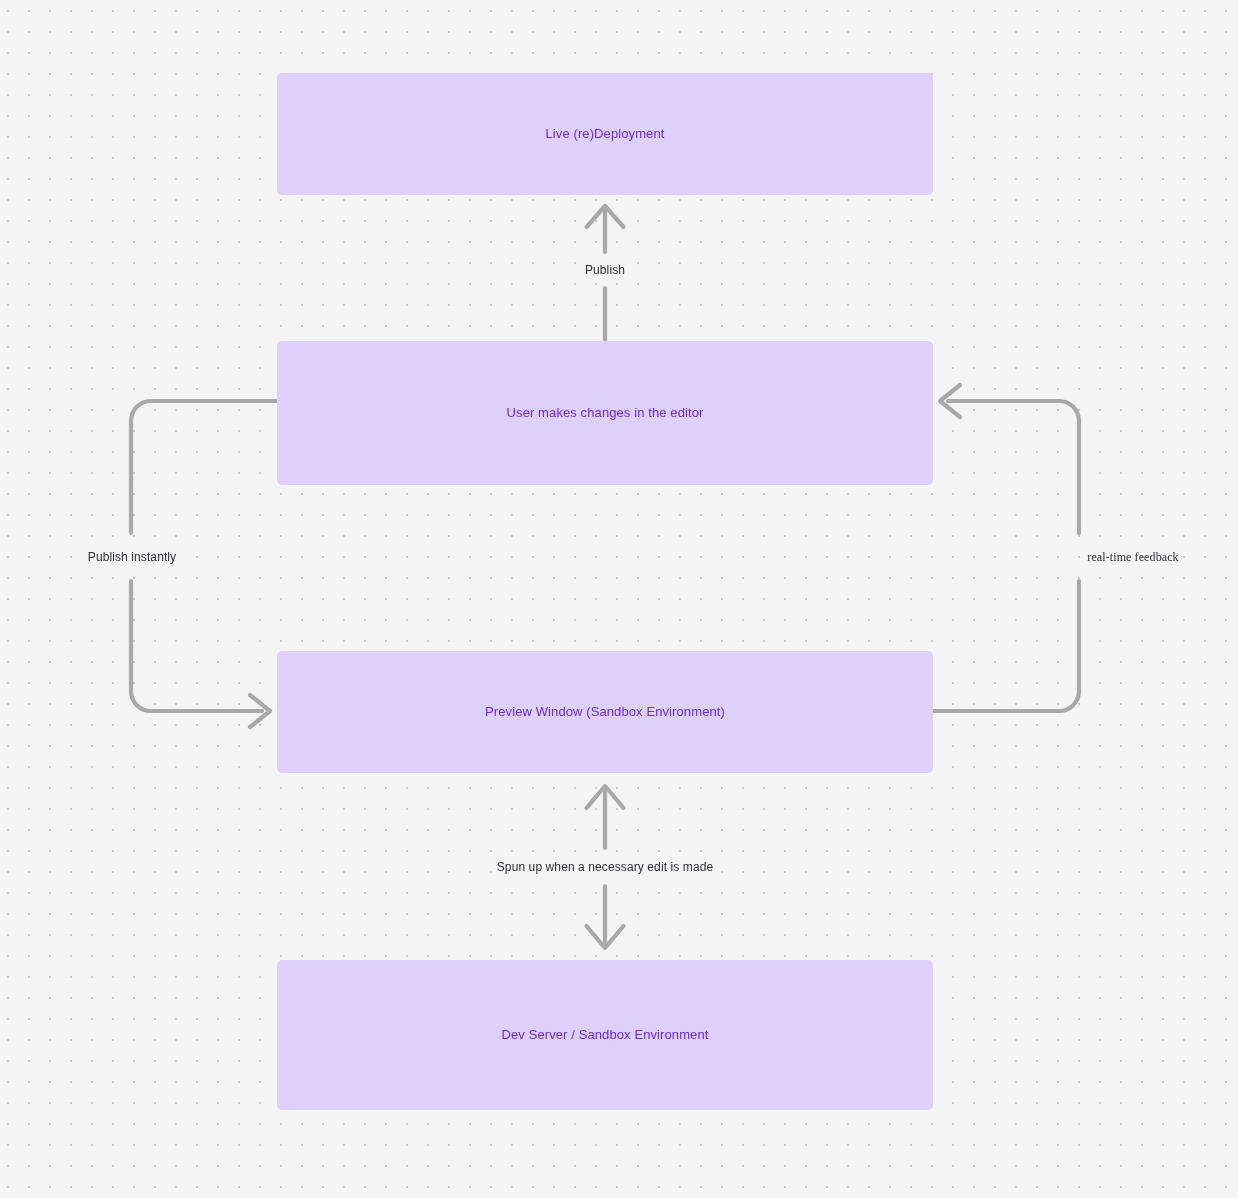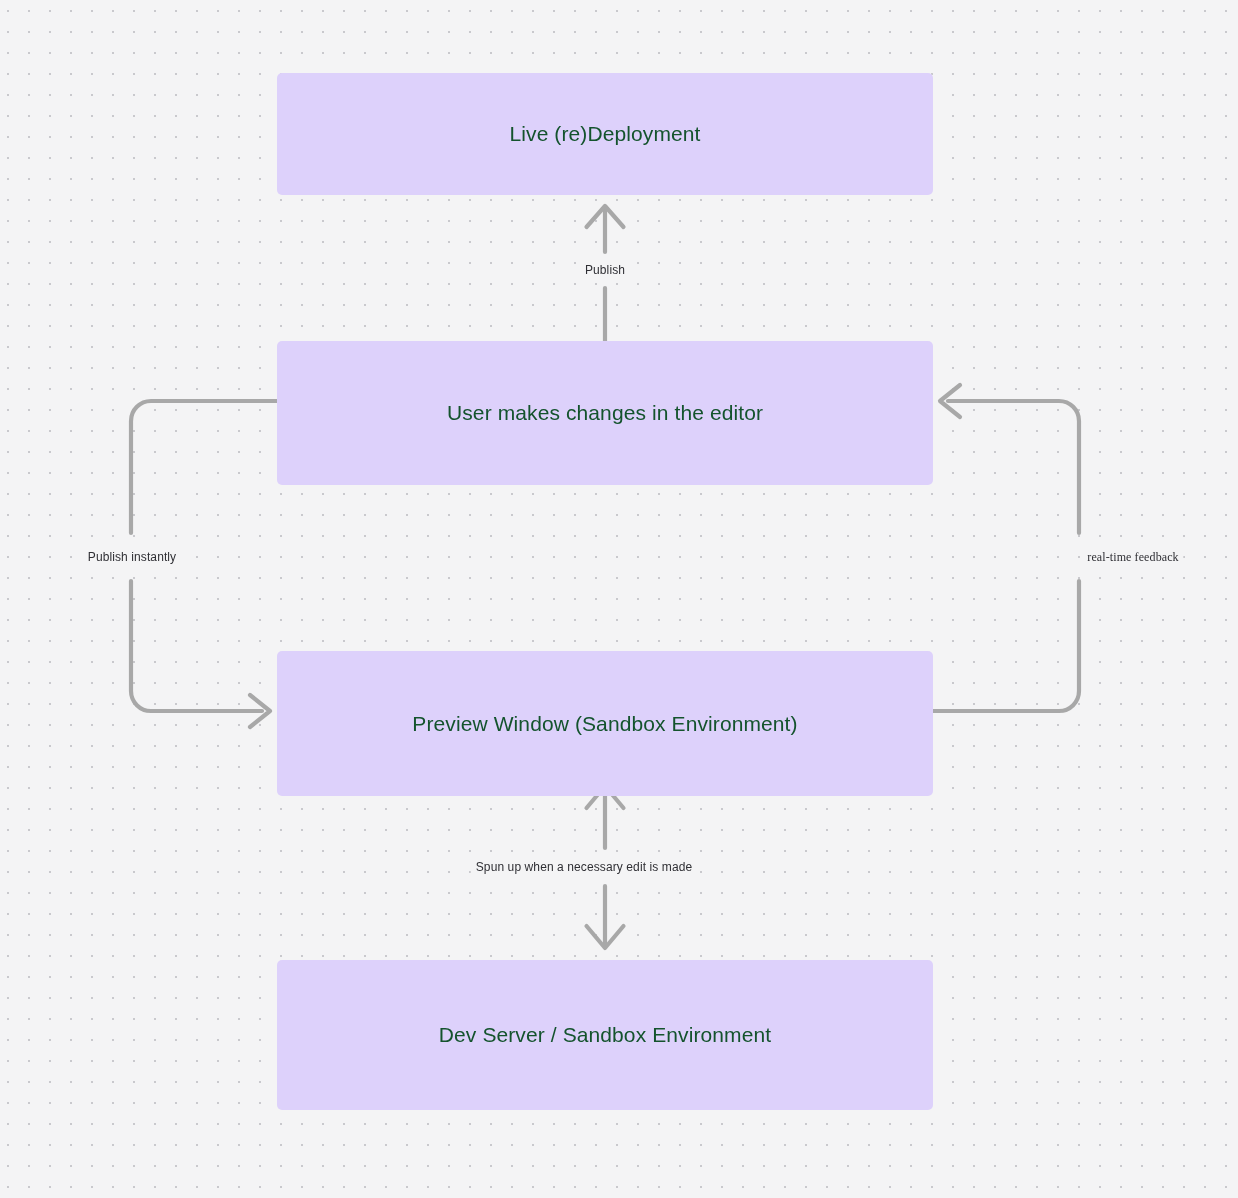--- a/index.html
+++ b/index.html
@@ -31,22 +31,22 @@
   .node {
     position: absolute;
     background: #ddd1fb;
     border-radius: 5px;
     display: flex;
     align-items: center;
     justify-content: center;
     box-sizing: border-box;
   }
   .node-label {
-    font-size: 21px;
-    color: #14532d;
+    font-size: 13px;
+    color: #6d28d9;
     letter-spacing: 0.1px;
     line-height: 1.2;
     white-space: nowrap;
   }
   .edge-label {
     position: absolute;
     font-size: 12px;
     color: #2f2f34;
     letter-spacing: 0.1px;
     white-space: nowrap;
@@ -95,29 +95,29 @@
   </svg>
 
   <div class="node" style="left:277px; top:73px; width:656px; height:122px;">
     <span class="node-label">Live (re)Deployment</span>
   </div>
 
   <div class="node" style="left:277px; top:341px; width:656px; height:144px;">
     <span class="node-label">User makes changes in the editor</span>
   </div>
 
-  <div class="node" style="left:277px; top:651px; width:656px; height:145px;">
+  <div class="node" style="left:277px; top:651px; width:656px; height:122px;">
     <span class="node-label">Preview Window (Sandbox Environment)</span>
   </div>
 
   <div class="node" style="left:277px; top:960px; width:656px; height:150px;">
     <span class="node-label">Dev Server / Sandbox Environment</span>
   </div>
 
   <div class="edge-label" style="left:605px; top:270px;">Publish</div>
 
   <div class="edge-label" style="left:132px; top:557px;">Publish instantly</div>
 
   <div class="edge-label" style="left:1133px; top:557px;font-family:Liberation Serif, serif;">real-time feedback</div>
 
-  <div class="edge-label" style="left:584px; top:867px;text-align:right;">Spun up when a necessary edit is made</div>
+  <div class="edge-label" style="left:605px; top:867px;text-align:right;">Spun up when a necessary edit is made</div>
 
 </div>
 
 </body></html>

